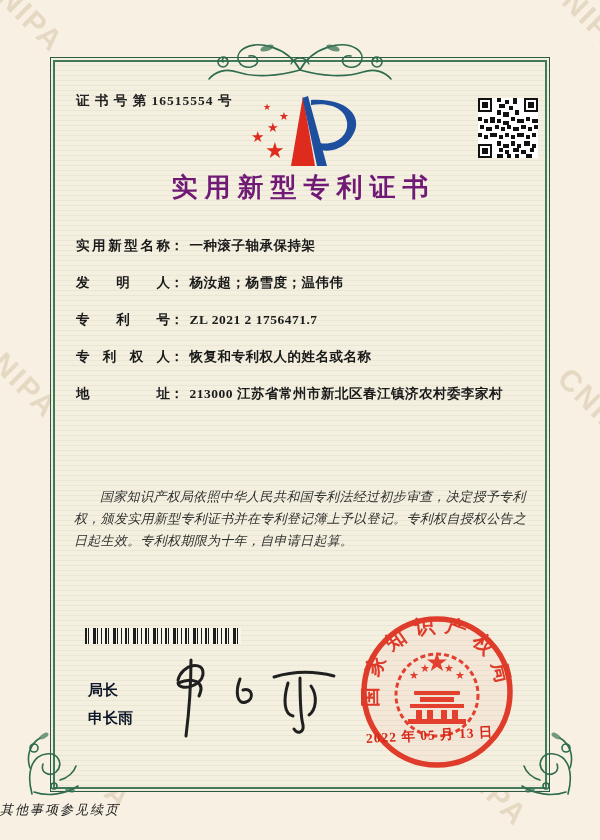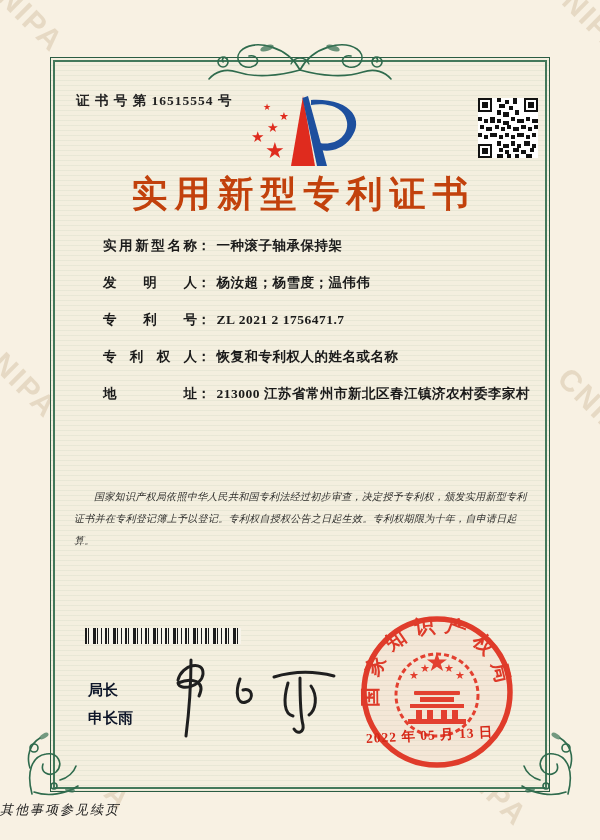--- a/index.html
+++ b/index.html
@@ -54,39 +54,38 @@
     position:absolute;left:76px;top:92px;z-index:2;
     font-size:13.5px;letter-spacing:1px;color:#222;font-weight:700;
   }
 
   .logo{position:absolute;left:243px;top:92px;width:124px;height:78px;z-index:2;}
 
   .qr{position:absolute;left:478px;top:98px;width:60px;height:60px;z-index:2;background:#fff;}
 
   .title{
     position:absolute;left:0;top:170px;width:100%;z-index:2;
-    text-align:center;font-size:36px;font-weight:bold;
-    letter-spacing:7px;text-indent:7px;color:#c2410c;
+    text-align:center;font-size:26px;font-weight:bold;
+    letter-spacing:7px;text-indent:7px;color:#701a75;
   }
 
   .fields{position:absolute;left:76px;top:237px;width:450px;z-index:2;}
   .field-row{height:37px;font-size:13.5px;color:#1a1a1a;font-weight:600;white-space:nowrap;}
   .field-label{
     display:inline-block;width:94px;
     text-align:justify;text-align-last:justify;
     vertical-align:top;
-    margin-left:27px;
   }
   .field-colon{margin-right:6px;}
   .field-value{letter-spacing:.5px;}
   .grant-col{display:inline-block;margin-left:38px;}
 
   .body-text{
     position:absolute;left:74px;top:486px;width:458px;z-index:2;
-    font-size:10px;line-height:22px;color:#30302e;
+    font-size:13px;line-height:22px;color:#30302e;
     font-style:italic;letter-spacing:.3px;
   }
   .body-text p{margin:0;text-indent:2em;}
 
   .barcode{
     position:absolute;left:85px;top:628px;width:156px;height:16px;z-index:2;
     background:repeating-linear-gradient(90deg,
       #1c1c1c 0 2px,#f7f4ea 2px 3px,
       #1c1c1c 3px 4px,#f7f4ea 4px 8px,
       #1c1c1c 8px 11px,#f7f4ea 11px 12px,

